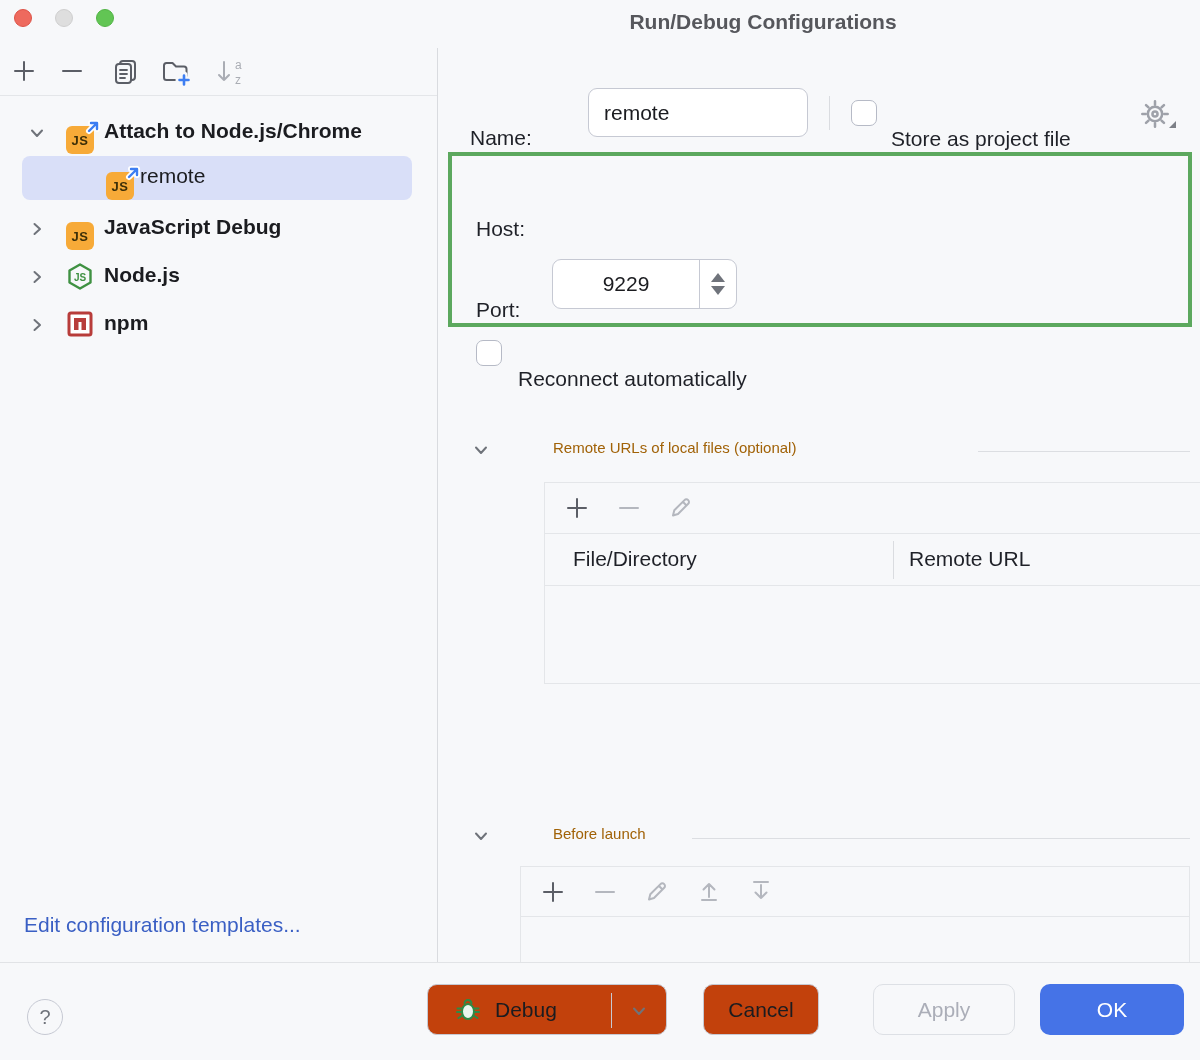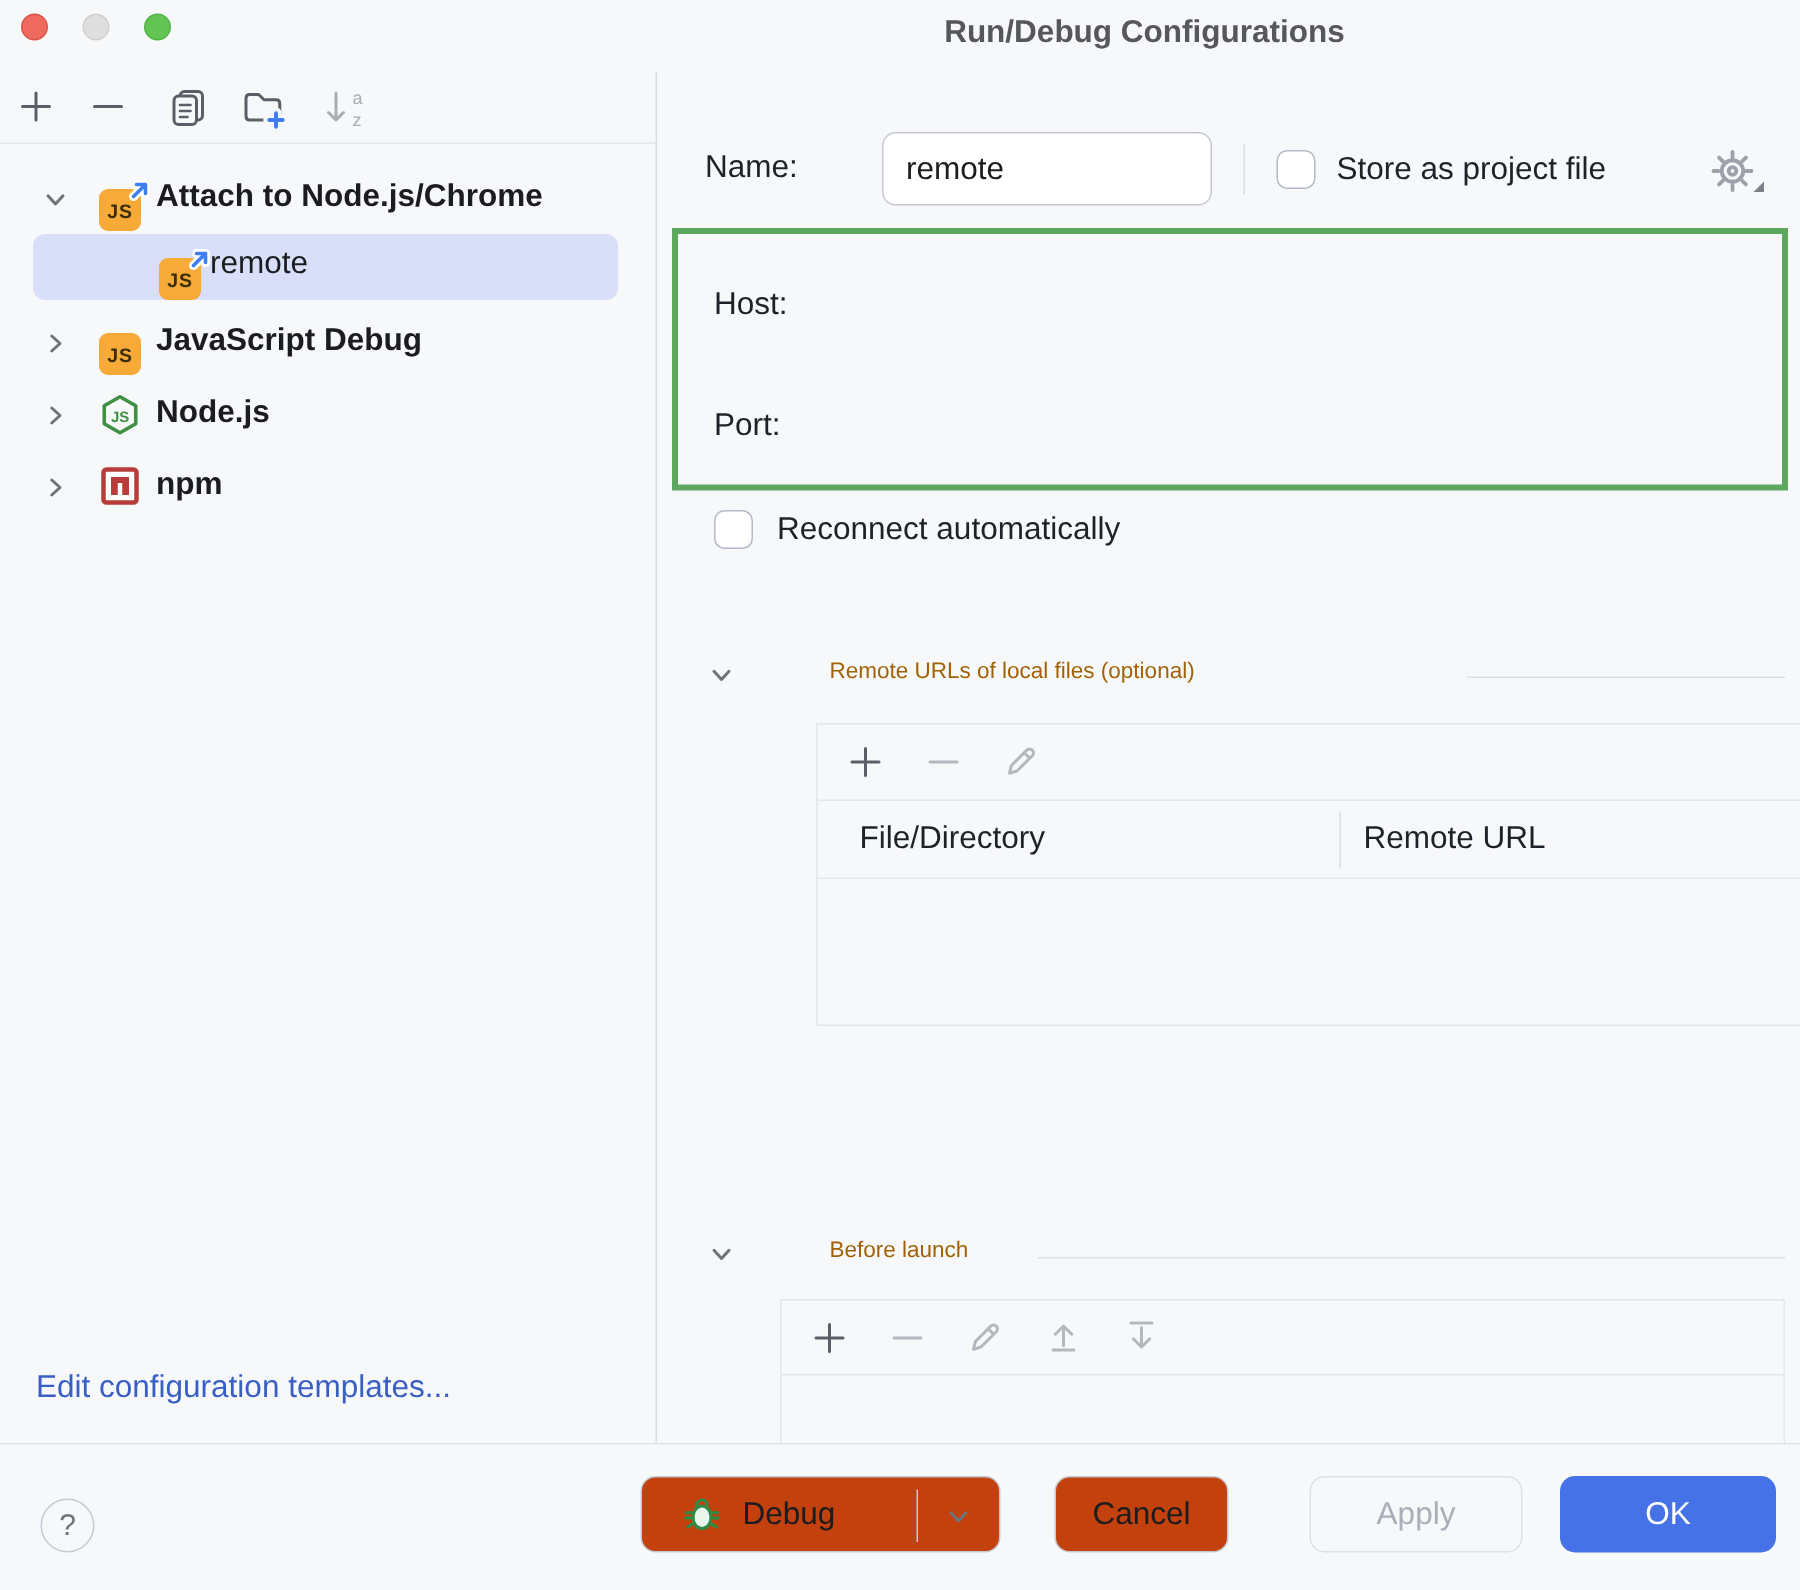--- a/index.html
+++ b/index.html
@@ -19,21 +19,21 @@
   .tree-label { font-size:21px; color:#1b1c20; white-space:nowrap; }
   .bold { font-weight:700; }
   .selected-row { background:#d9dff8; border-radius:8px; }
   .js-badge { width:28px; height:28px; background:#f7aa38; border-radius:6px; color:#3c2f08;
               font-size:13px; font-weight:700; display:flex; align-items:center; justify-content:center;
               position:relative; letter-spacing:0.5px; }
   .attach-arrow { position:absolute; top:-8px; right:-8px; }
   .link { color:#3a5fc4; font-size:21px; cursor:pointer; }
 
   
-  .lbl { font-size:21px; color:#1f2128; }
+  .lbl { font-size:21px; color:#1f2128;margin-top:26px; }
   .txt-input { background:#fff; border:1.5px solid #c6c9d3; border-radius:9px; font-size:21px;
                color:#1b1c20; padding:0 15px; font-family:"Liberation Sans", sans-serif; outline:none; width:100%; height:100%; }
   .checkbox { background:#fff; border:1.5px solid #b6bac6; border-radius:7px; width:26px; height:26px; }
   .vline { width:1px; background:#dadce0; }
   .green-frame { border:4px solid #5ca85e; }
   .spin-btns { border-left:1.5px solid #c6c9d3; display:flex; flex-direction:column; align-items:center; justify-content:center; gap:4px; }
   .tri-up { width:0; height:0; border-left:7px solid transparent; border-right:7px solid transparent; border-bottom:9px solid #6f737b; }
   .tri-down { width:0; height:0; border-left:7px solid transparent; border-right:7px solid transparent; border-top:9px solid #6f737b; }
 
   
@@ -189,20 +189,27 @@
       </g>
     </svg>
     <span style="position:absolute;right:-6px;bottom:1px;width:0;height:0;border-left:7px solid transparent;border-bottom:7px solid #7d8087;"></span>
   </span>
 
   <div class="abs green-frame" style="left:448px;top:152px;width:744px;height:175px;"></div>
 
   <span class="abs lbl" style="left:476px;top:191px;">Host:</span>
 
   <span class="abs lbl" style="left:476px;top:272px;">Port:</span>
+  <div class="abs" style="left:552px;top:259px;width:185px;height:50px;background:#fff;border:1.5px solid #c6c9d3;border-radius:9px;display:flex;">
+    <input class="txt-input" style="border: none; background: transparent; width: 146px; text-align: center; border-radius: 9px 0px 0px 9px;" type="text" value="9229">
+    <div class="spin-btns" style="width:37px;border-radius:0 9px 9px 0;">
+      <div class="tri-up"></div>
+      <div class="tri-down"></div>
+    </div>
+  </div>
 
   <div class="abs checkbox" style="left:476px;top:340px;"></div>
   <span class="abs lbl" style="left:518px;top:341px;">Reconnect automatically</span>
 
   <span class="abs icon-btn" style="left:472px;top:441px;">
     <svg width="18" height="18" viewBox="0 0 18 18">
         <polyline points="4,6.5 9,12 14,6.5" fill="none" stroke="#6f737a" stroke-width="2" stroke-linecap="round" stroke-linejoin="round"></polyline>
       </svg>
   </span>
   <span class="abs section-title" style="left:512px;top:439px;">Remote URLs of local files (optional)</span>

